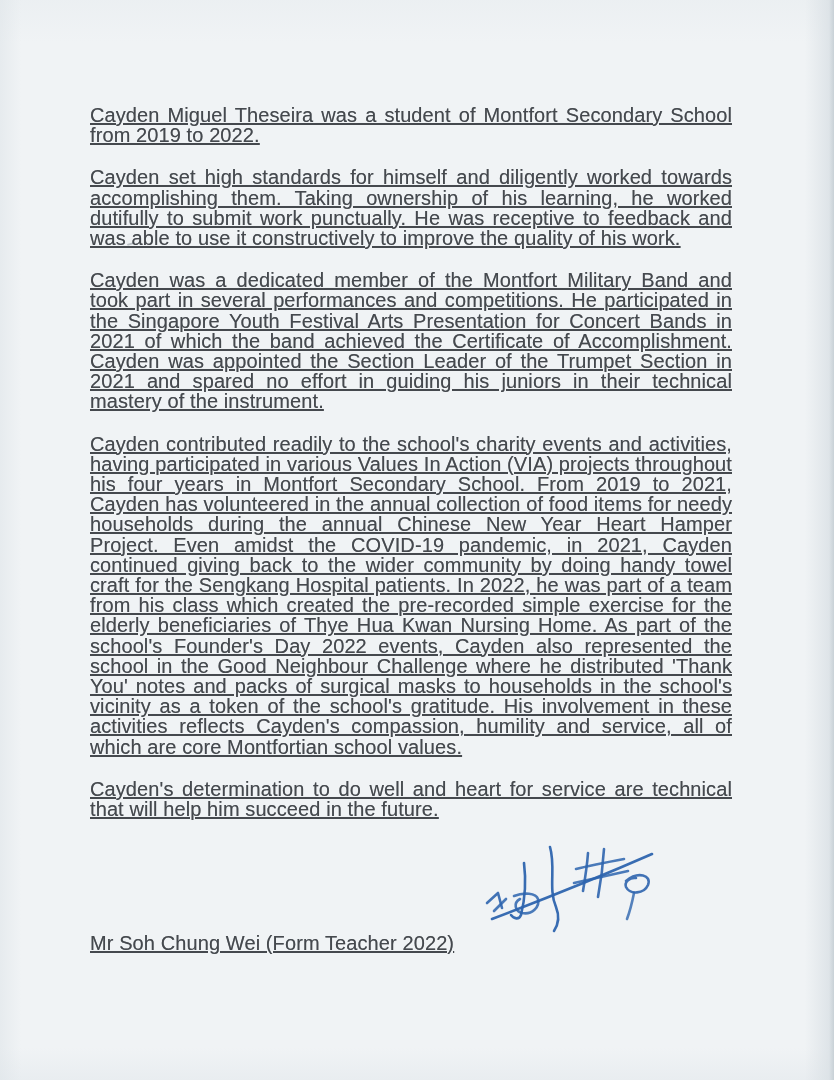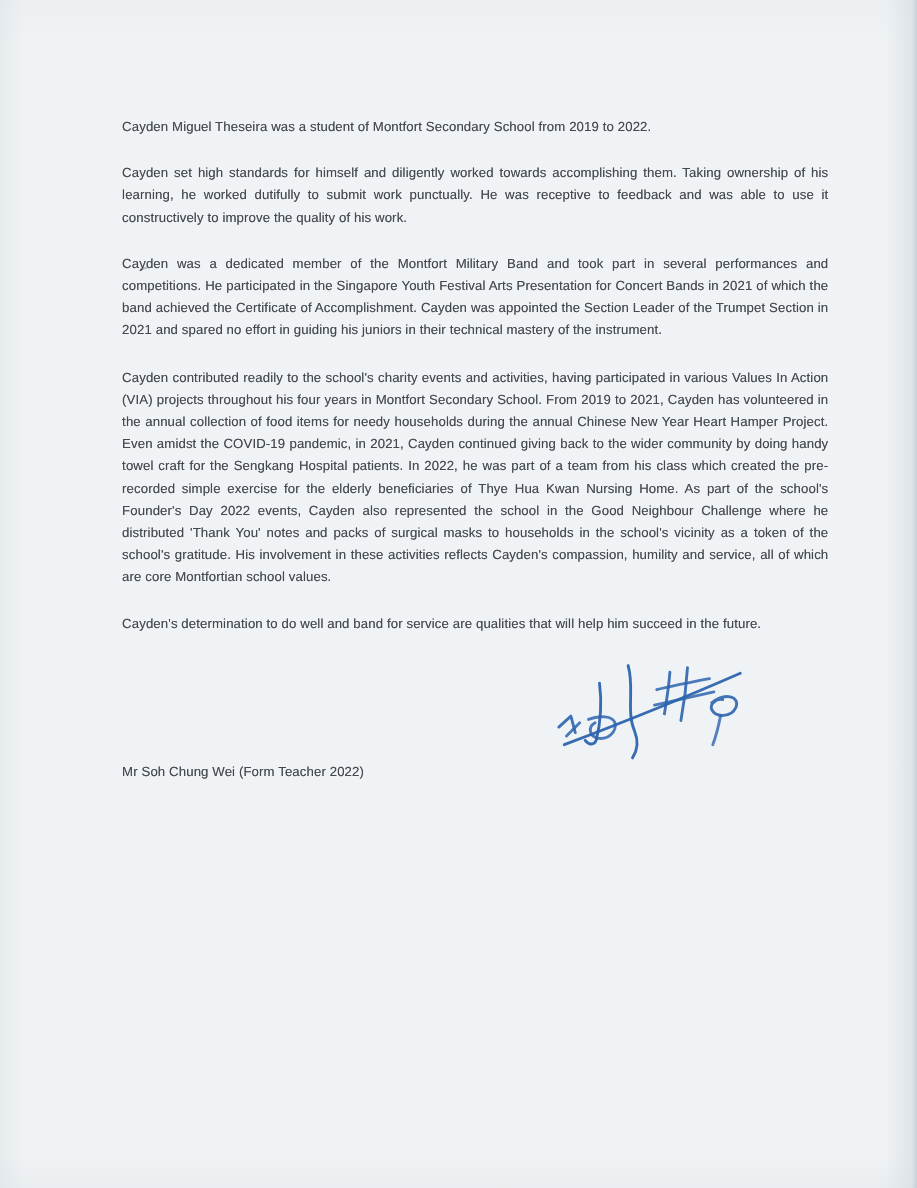--- a/index.html
+++ b/index.html
@@ -25,28 +25,29 @@
         rgba(228,233,237,0.6) 100%),
       #f0f3f5;
     position: relative;
   }
   .scan-page {
     position: absolute;
     inset: 0;
   }
   .letter-body {
     position: absolute;
-    left: 111px;
+    left: 90px;
     top: 105px;
     width: 642px;
     color: #45494e;
-    font-size: 12px;
+    font-size: 20px;
     line-height: 20.2px;
     letter-spacing: 0.1px;
     text-shadow: 0 0 0.6px rgba(73,78,84,0.55);
+    text-decoration: underline;
   }
   .letter-body p {
     margin: 0 0 22px 0;
     text-align: justify;
   }
   .letter-body p:last-of-type { margin-bottom: 16px; }
   .signature-zone {
     position: relative;
     height: 92px;
   }
@@ -83,21 +84,21 @@
   <div class="letter-body">
 
     <p>Cayden Miguel Theseira was a student of Montfort Secondary School from 2019 to 2022.</p>
 
     <p>Cayden set high standards for himself and diligently worked towards accomplishing them. Taking ownership of his learning, he worked dutifully to submit work punctually. He was receptive to feedback and was able to use it constructively to improve the quality of his work.</p>
 
     <p>Cayden was a dedicated member of the Montfort Military Band and took part in several performances and competitions. He participated in the Singapore Youth Festival Arts Presentation for Concert Bands in 2021 of which the band achieved the Certificate of Accomplishment. Cayden was appointed the Section Leader of the Trumpet Section in 2021 and spared no effort in guiding his juniors in their technical mastery of the instrument.</p>
 
     <p>Cayden contributed readily to the school's charity events and activities, having participated in various Values In Action (VIA) projects throughout his four years in Montfort Secondary School. From 2019 to 2021, Cayden has volunteered in the annual collection of food items for needy households during the annual Chinese New Year Heart Hamper Project. Even amidst the COVID-19 pandemic, in 2021, Cayden continued giving back to the wider community by doing handy towel craft for the Sengkang Hospital patients. In 2022, he was part of a team from his class which created the pre-recorded simple exercise for the elderly beneficiaries of Thye Hua Kwan Nursing Home. As part of the school's Founder's Day 2022 events, Cayden also represented the school in the Good Neighbour Challenge where he distributed 'Thank You' notes and packs of surgical masks to households in the school's vicinity as a token of the school's gratitude. His involvement in these activities reflects Cayden's compassion, humility and service, all of which are core Montfortian school values.</p>
 
-    <p>Cayden's determination to do well and band for service are qualities that will help him succeed in the future.</p>
+    <p>Cayden's determination to do well and heart for service are technical that will help him succeed in the future.</p>
 
     <div class="signature-zone">
       <svg class="signature-ink" viewBox="0 0 190 95" fill="none" xmlns="http://www.w3.org/2000/svg">
         <g stroke="#2d64ae" stroke-width="2.6" stroke-linecap="round" stroke-linejoin="round">
 
           <path d="M3 62 L14 52 L18 67" opacity="0.9"></path>
           <path d="M10 70 L22 58" opacity="0.85"></path>
 
           <path d="M8 78 C 50 62, 120 34, 168 13" opacity="0.95"></path>
 

